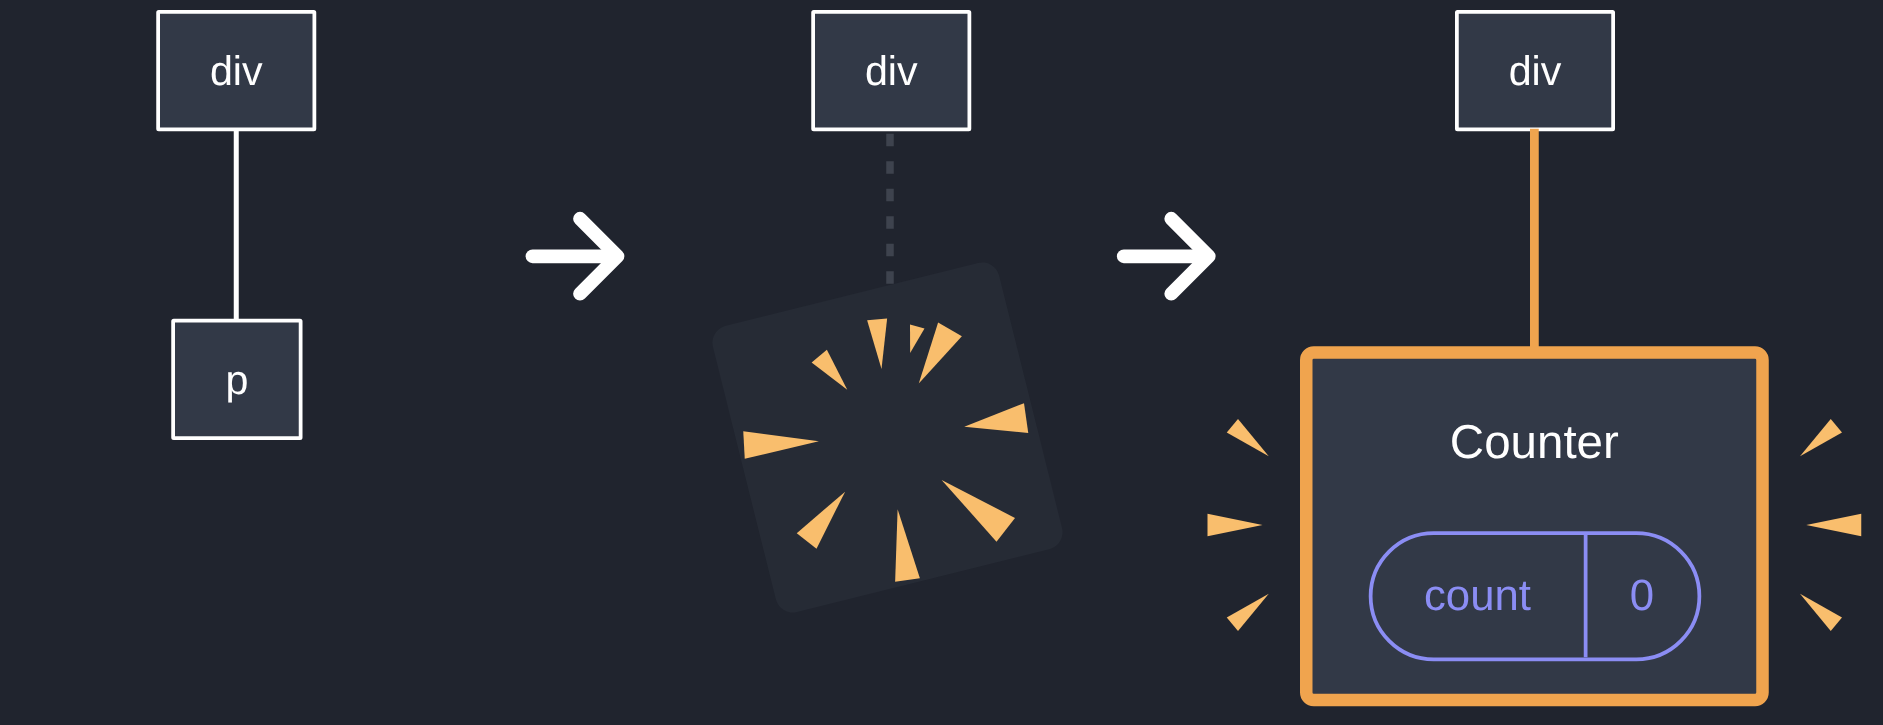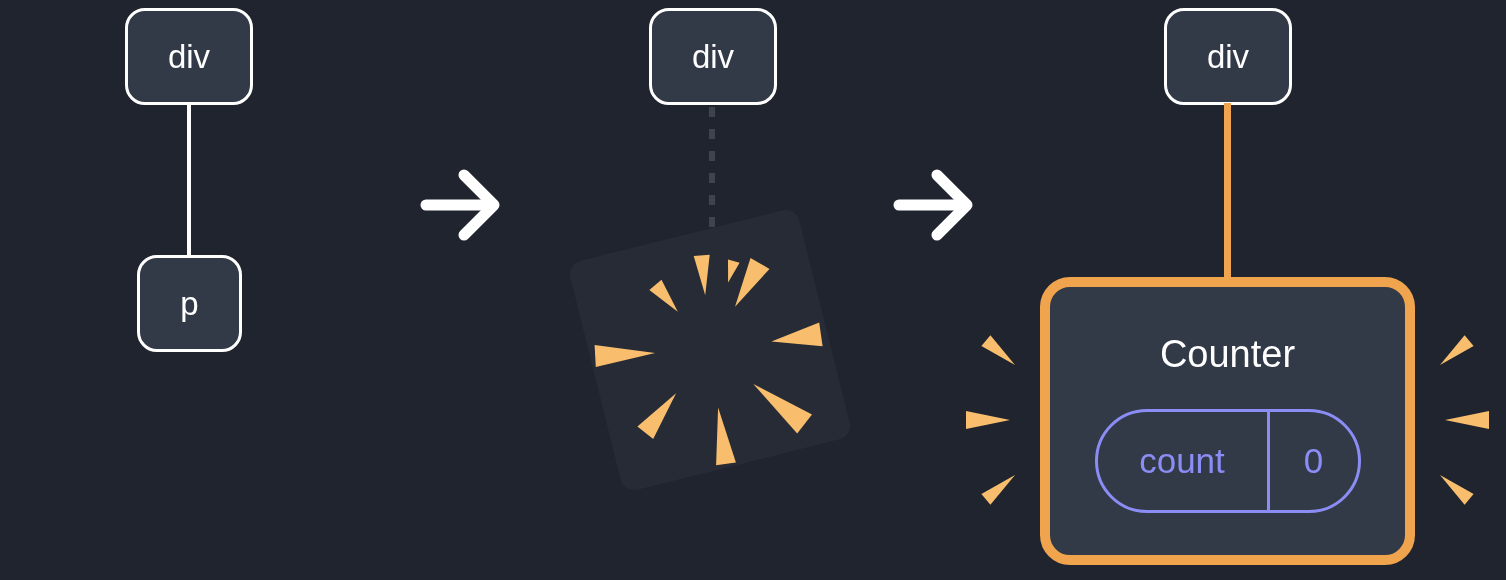--- a/index.html
+++ b/index.html
@@ -17,21 +17,21 @@
   html,body{margin:0;padding:0;background:var(--background);}
   .canvas{
     position:relative;width:1506px;height:580px;overflow:hidden;
     background:var(--background);
     font-family:"Liberation Sans", sans-serif;
   }
   .node{
     position:absolute;box-sizing:border-box;
     border:3.5px solid var(--node_border);
     background:var(--node_fill);
-    border-radius:20px;
+    border-radius:2px;
     display:flex;align-items:center;justify-content:center;
     color:var(--text_white);font-size:33px;font-weight:500;
   }
   .node-div1{left:125px;top:8px;width:128px;height:97px;}
   .node-p{left:137px;top:255px;width:105px;height:97px;}
   .node-div2{left:649px;top:8px;width:128px;height:97px;}
   .node-div3{left:1164px;top:8px;width:128px;height:97px;}
   .connector-white{
     position:absolute;left:187px;top:103px;width:4px;height:153px;
     background:var(--connector_white);
@@ -43,23 +43,23 @@
   .svg-abs{position:absolute;pointer-events:none;}
   .arrow1{left:420px;top:165px;}
   .arrow2{left:893px;top:165px;}
   .dashed-line{left:700px;top:104px;}
   .explosion{left:545px;top:190px;}
   .sparks{left:950px;top:315px;}
   .component{
     position:absolute;left:1040px;top:277px;width:375px;height:288px;
     box-sizing:border-box;
     border:10px solid var(--orange);
-    border-radius:30px;
+    border-radius:11px;
     background:var(--node_fill);
-    display:flex;flex-direction:column;align-items:center;
+    display:flex;flex-direction:column;align-items:center;gap:16px;
   }
   .component-title{
     margin-top:45px;
     color:var(--text_white);
     font-size:38px;font-weight:500;line-height:1.2;
   }
   .state-pill{
     margin-top:31px;
     box-sizing:border-box;
     width:266px;height:104px;

